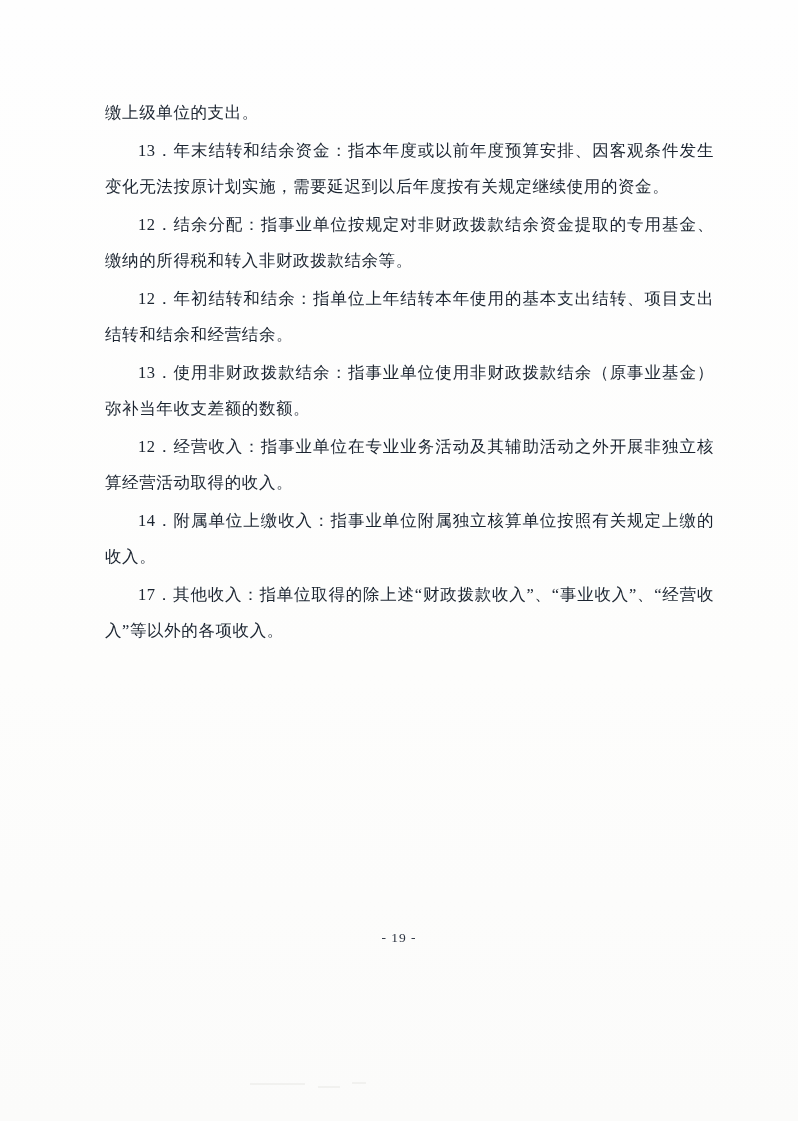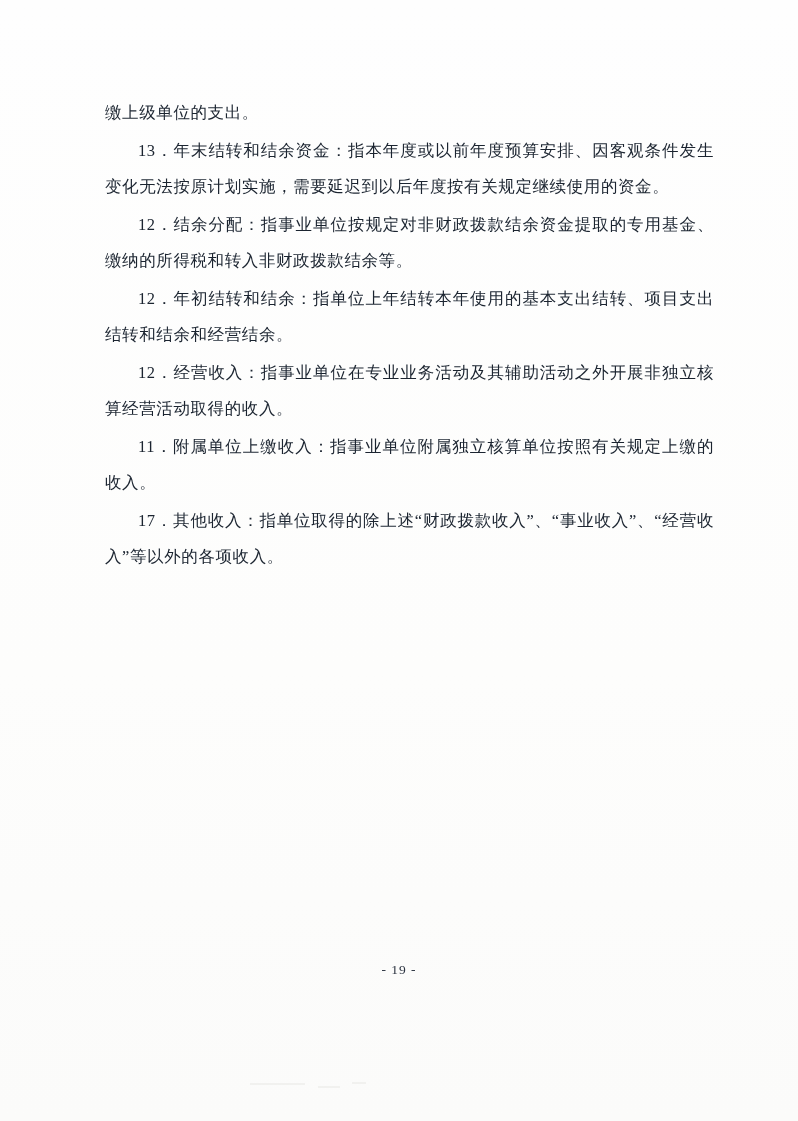--- a/index.html
+++ b/index.html
@@ -42,21 +42,21 @@
     margin: 0 16px 1px 0;
     font-family: "Liberation Serif", "DejaVu Serif", serif;
   }
   .para.indent {
     text-indent: 2em;
   }
   .footer {
     position: absolute;
     left: 0;
     right: 0;
-    top: 962px;
+    top: 930px;
     text-align: center;
     font-size: 13.5px;
     color: #2b3340;
     letter-spacing: 1px;
     font-family: "Liberation Serif", "DejaVu Serif", serif;
   }
   
   .scan-mark {
     position: absolute;
     background: #e9e9e6;
@@ -69,22 +69,23 @@
 </head>
 <body>
 
 <div class="page">
 
   <div class="content">
     <p class="para">缴上级单位的支出。</p>
     <p class="para indent">13．年末结转和结余资金：指本年度或以前年度预算安排、因客观条件发生变化无法按原计划实施，需要延迟到以后年度按有关规定继续使用的资金。</p>
     <p class="para indent">12．结余分配：指事业单位按规定对非财政拨款结余资金提取的专用基金、缴纳的所得税和转入非财政拨款结余等。</p>
     <p class="para indent">12．年初结转和结余：指单位上年结转本年使用的基本支出结转、项目支出结转和结余和经营结余。</p>
+    <p class="para indent">13．使用非财政拨款结余：指事业单位使用非财政拨款结余（原事业基金）弥补当年收支差额的数额。</p>
     <p class="para indent">12．经营收入：指事业单位在专业业务活动及其辅助活动之外开展非独立核算经营活动取得的收入。</p>
-    <p class="para indent">11．附属单位上缴收入：指事业单位附属独立核算单位按照有关规定上缴的收入。</p>
+    <p class="para indent">14．附属单位上缴收入：指事业单位附属独立核算单位按照有关规定上缴的收入。</p>
     <p class="para indent">17．其他收入：指单位取得的除上述“财政拨款收入”、“事业收入”、“经营收入”等以外的各项收入。</p>
   </div>
 
   <div class="footer">- 19 -</div>
 
   <div class="scan-mark m1"></div>
   <div class="scan-mark m2"></div>
   <div class="scan-mark m3"></div>
 </div>
 

